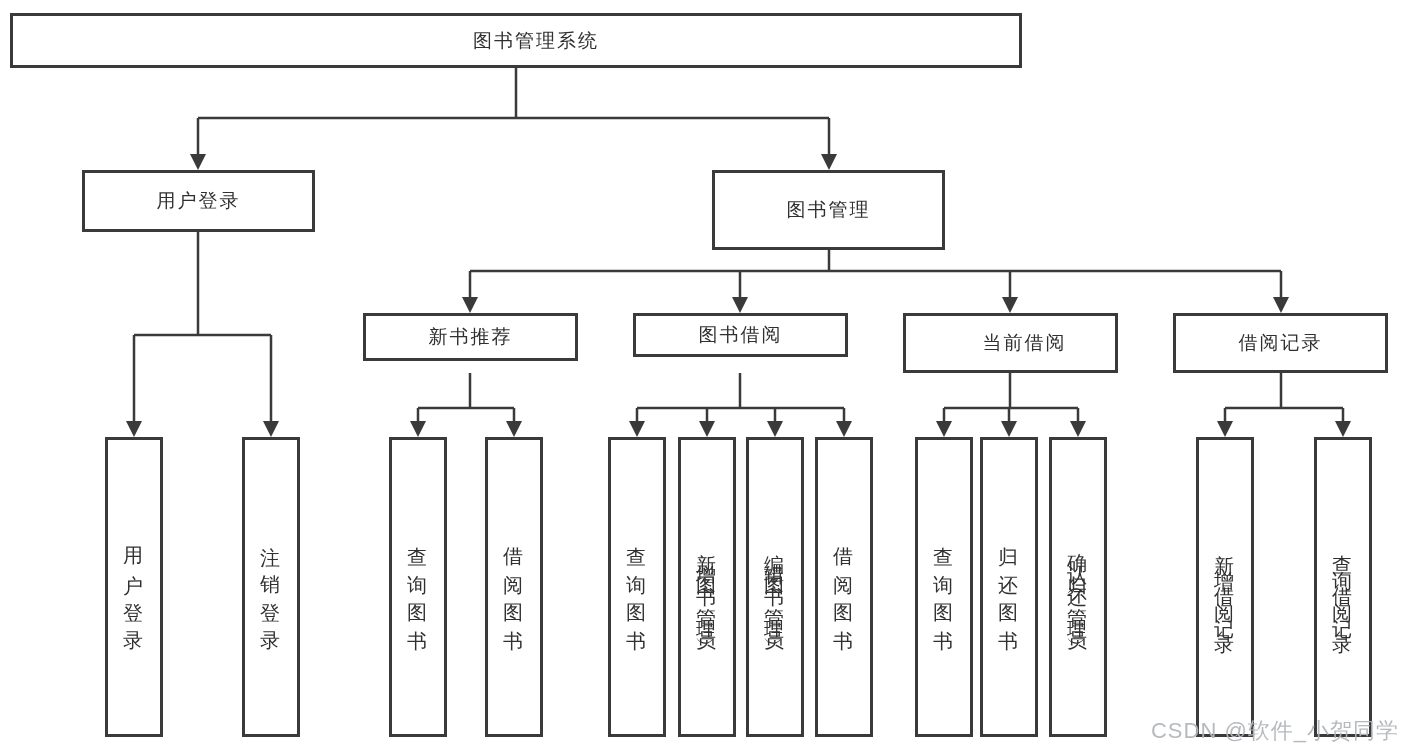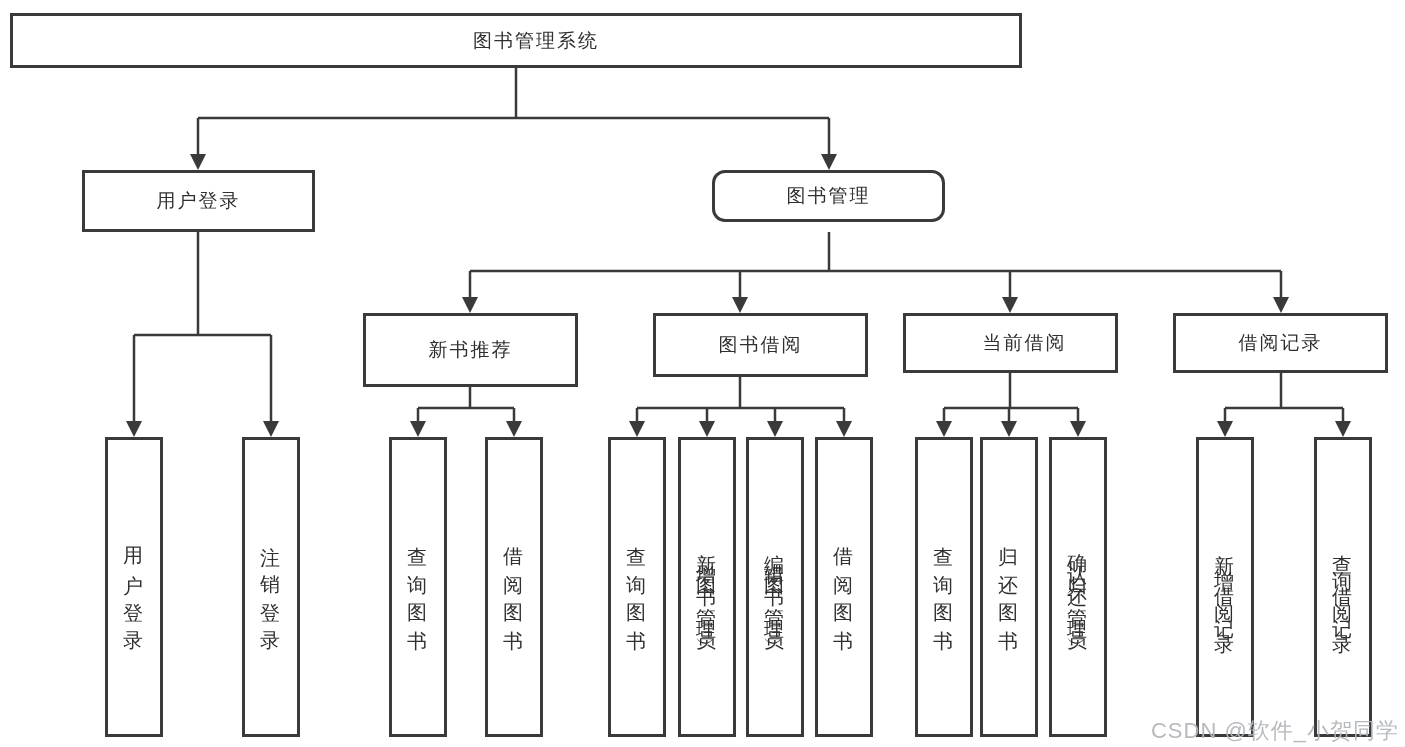--- a/index.html
+++ b/index.html
@@ -75,24 +75,24 @@
       <polygon points="1001,421 1017,421 1009,437"></polygon>
       <polygon points="1070,421 1086,421 1078,437"></polygon>
       <polygon points="1217,421 1233,421 1225,437"></polygon>
       <polygon points="1335,421 1351,421 1343,437"></polygon>
     </g>
   </svg>
 
   <div class="node root" style="left:10px;top:13px;width:1012px;height:55px;padding-left:40px;">图书管理系统</div>
 
   <div class="node hbox" style="left:82px;top:170px;width:233px;height:62px;">用户登录</div>
-  <div class="node hbox" style="left:712px;top:170px;width:233px;height:52px;border-radius:13px;">图书管理</div>
+  <div class="node hbox" style="left:712px;top:170px;width:233px;height:80px;">图书管理</div>
 
-  <div class="node hbox" style="left:363px;top:313px;width:215px;height:74px;">新书推荐</div>
-  <div class="node hbox" style="left:633px;top:313px;width:215px;height:64px;margin-left:20px;">图书借阅</div>
+  <div class="node hbox" style="left:363px;top:313px;width:215px;height:48px;">新书推荐</div>
+  <div class="node hbox" style="left:633px;top:313px;width:215px;height:44px;">图书借阅</div>
   <div class="node hbox" style="left:903px;top:313px;width:215px;height:60px;padding-left:28px;">当前借阅</div>
   <div class="node hbox" style="left:1173px;top:313px;width:215px;height:60px;">借阅记录</div>
 
   <div class="node vbox gap-lg" style="left:105px;top:437px;">用户登录</div>
   <div class="node vbox gap-lg" style="left:242px;top:437px;">注销登录</div>
 
   <div class="node vbox gap-lg" style="left:389px;top:437px;">查询图书</div>
   <div class="node vbox gap-lg" style="left:485px;top:437px;">借阅图书</div>
 
   <div class="node vbox gap-lg" style="left:608px;top:437px;">查询图书</div>

